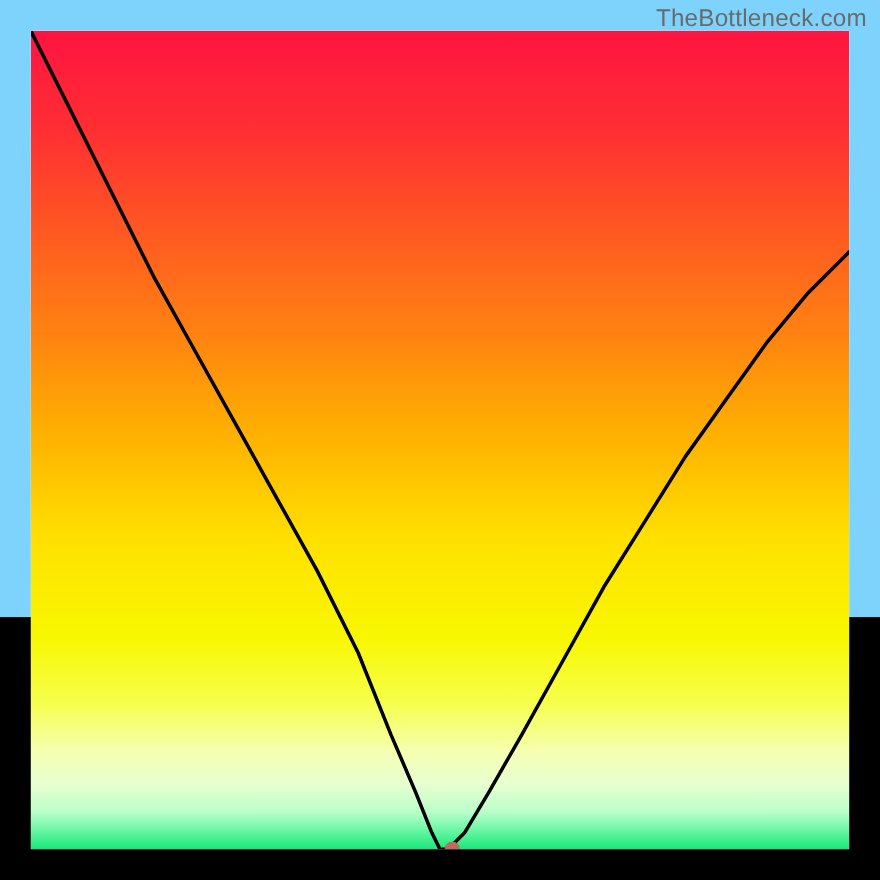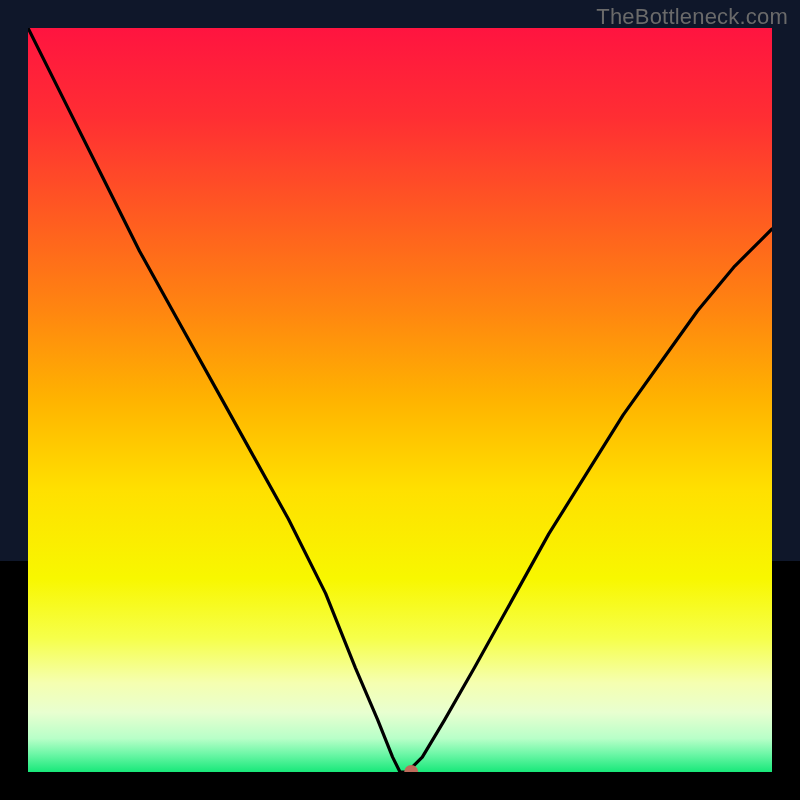--- a/index.html
+++ b/index.html
@@ -8,21 +8,21 @@
     width: 800px;
     height: 800px;
     overflow: hidden;
     font-family: Arial, Helvetica, sans-serif;
     background: #000;
   }
   .frame {
     position: relative;
     width: 800px;
     height: 561px;
-    background: #0f172a;
+    background: #7dd3fc;
   }
   .watermark {
     position: absolute;
     top: 4px;
     right: 12px;
     color: #6a6a6a;
     font-size: 22px;
     font-weight: 500;
     letter-spacing: 0.2px;
     z-index: 10;

